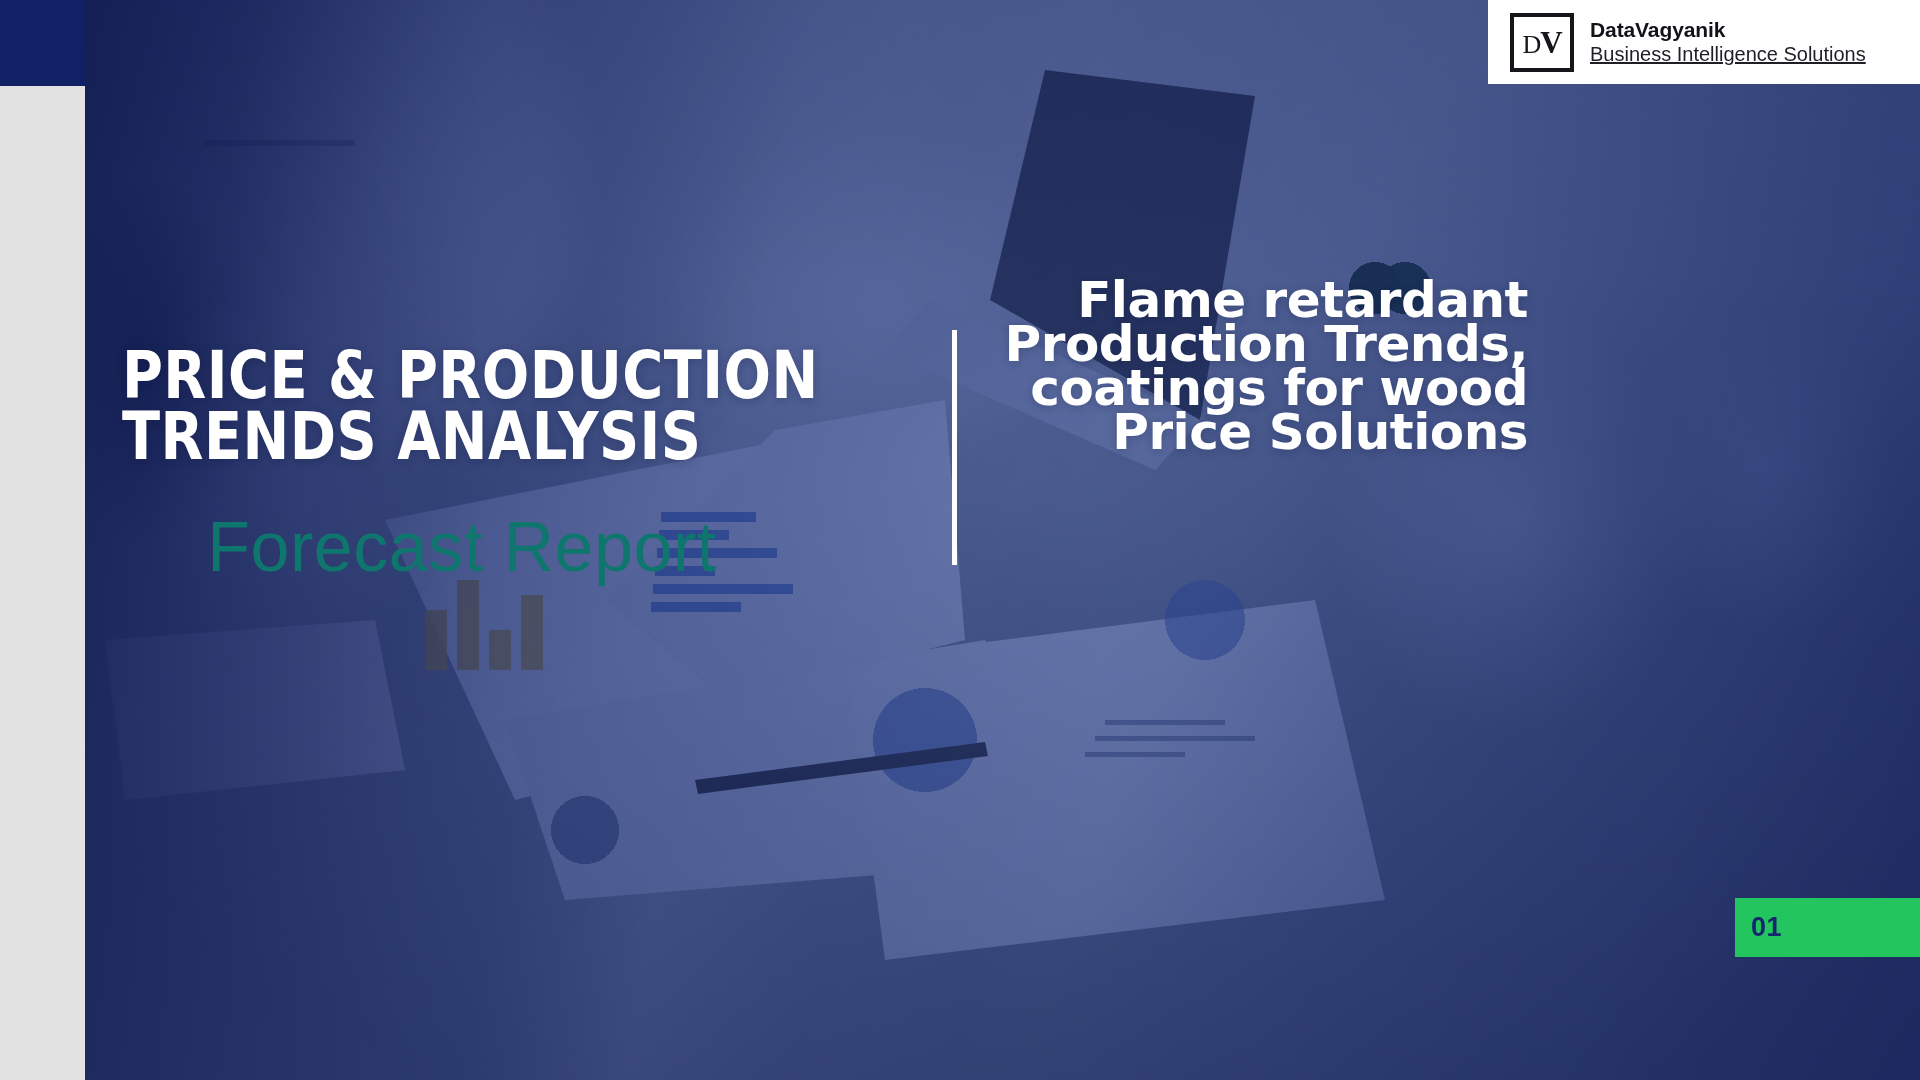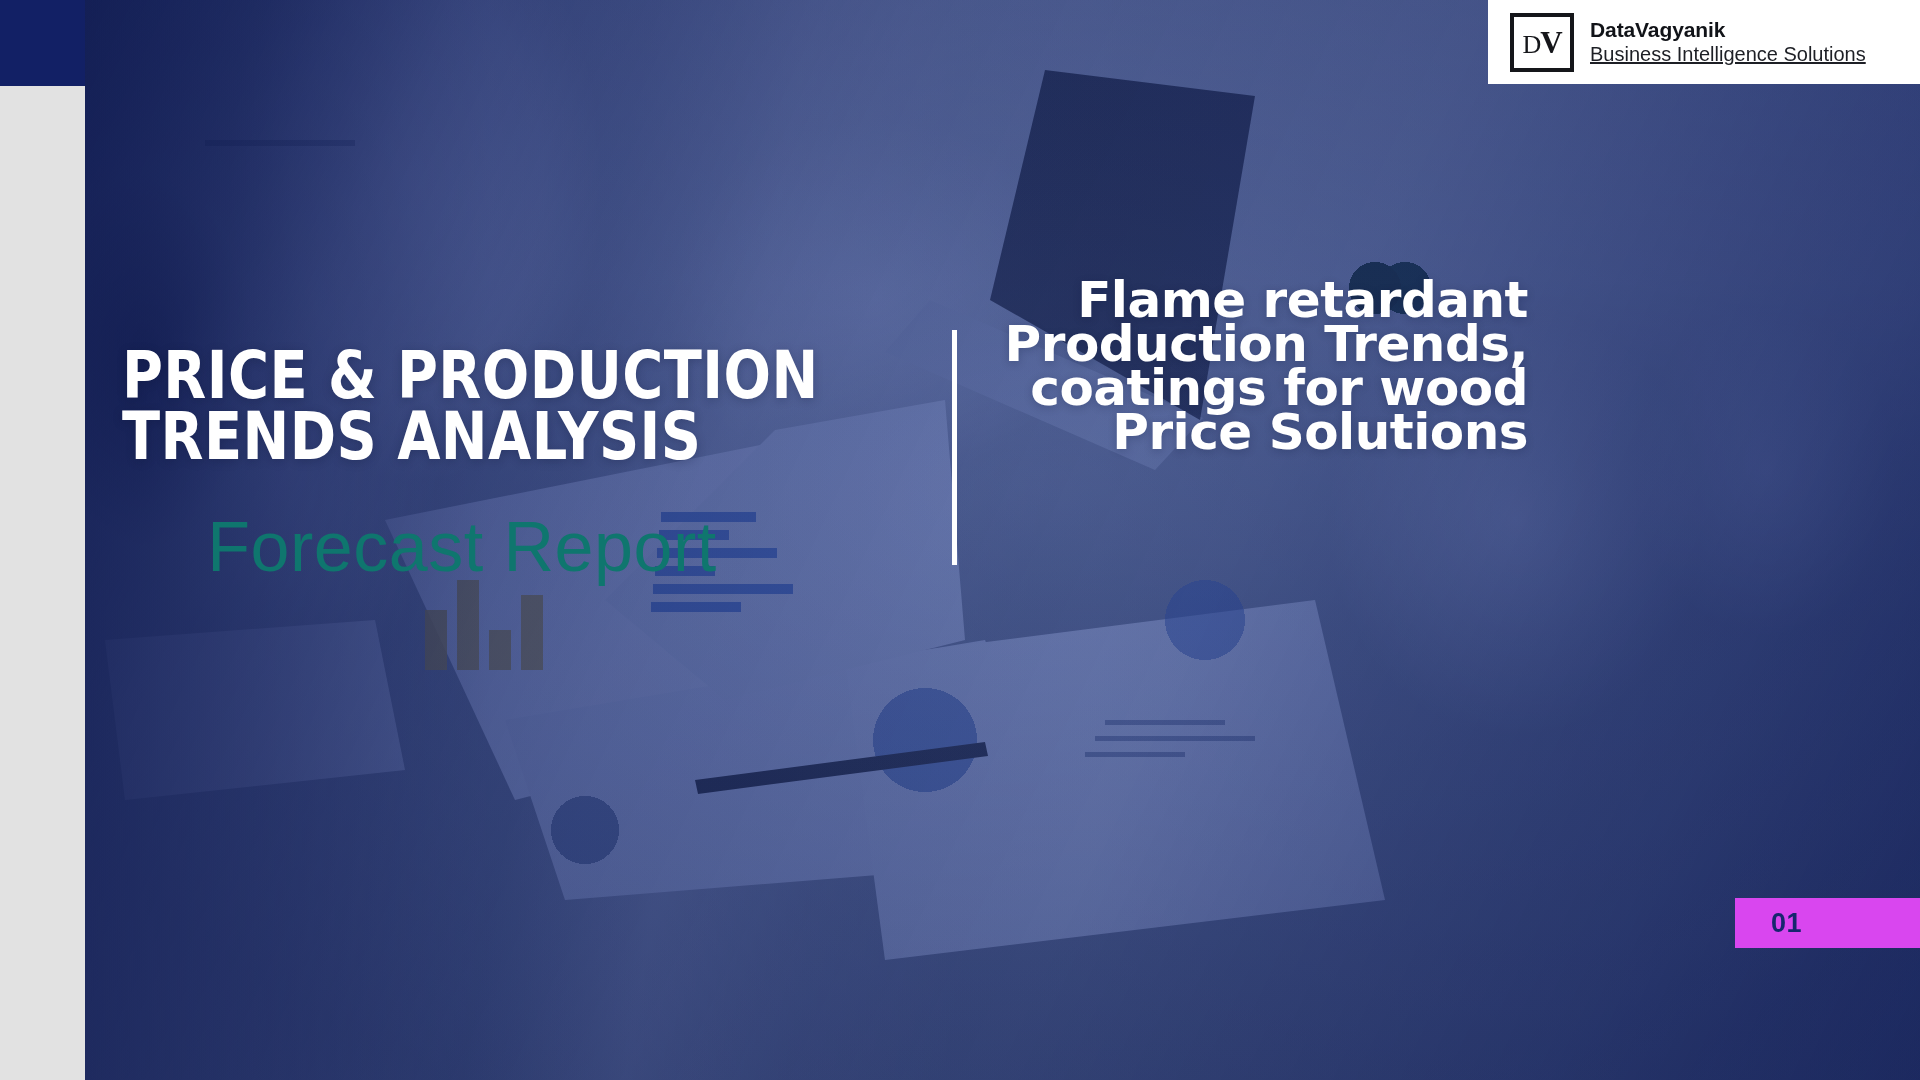--- a/index.html
+++ b/index.html
@@ -249,26 +249,26 @@
     color:#ffffff;
     letter-spacing:-.5px;
     white-space:nowrap;
     text-shadow:0 2px 8px rgba(10,18,50,.22);
   }
 
   
   .pagenum {
     position:absolute;
     left:1735px; top:898px;
-    width:185px; height:50px;
-    background:#d946ef;
+    width:185px; height:59px;
+    background:#22c55e;
     display:flex;
     align-items:center;
     z-index:20;
-    padding-left:36px;
+    padding-left:16px;
   }
   .pagenum span {
     font-size:27px;
     font-weight:700;
     color:#16266e;
     letter-spacing:.5px;
   }
 </style>
 </head>
 <body>

